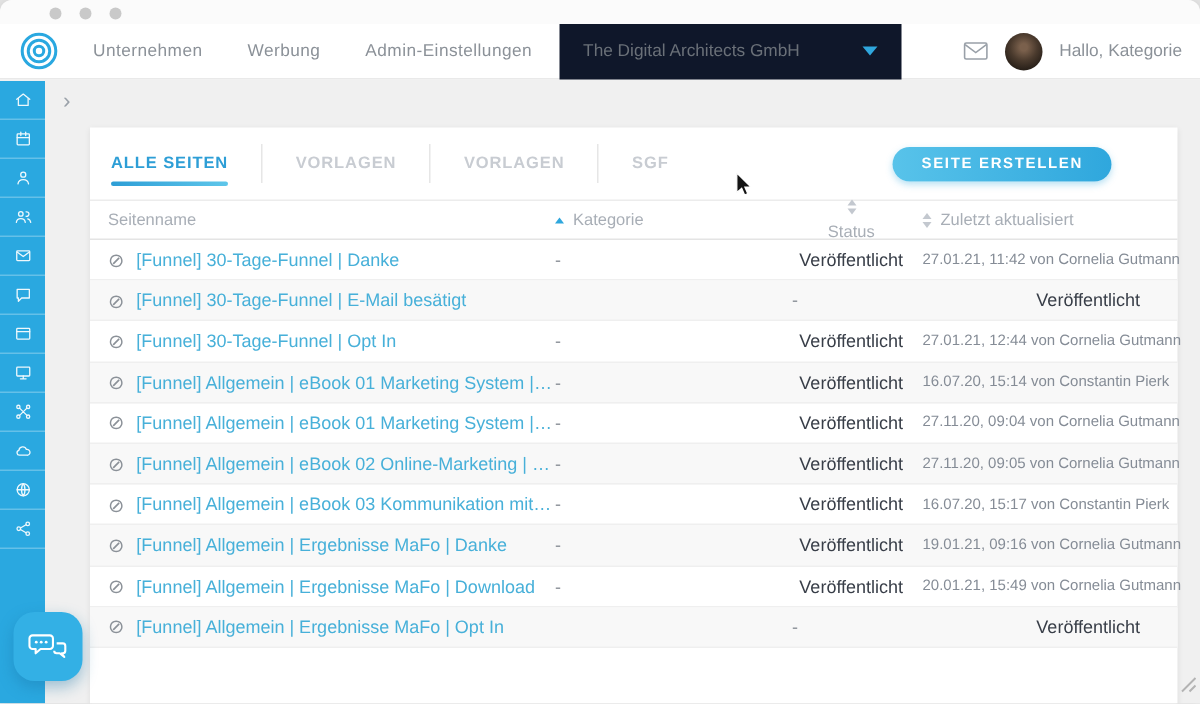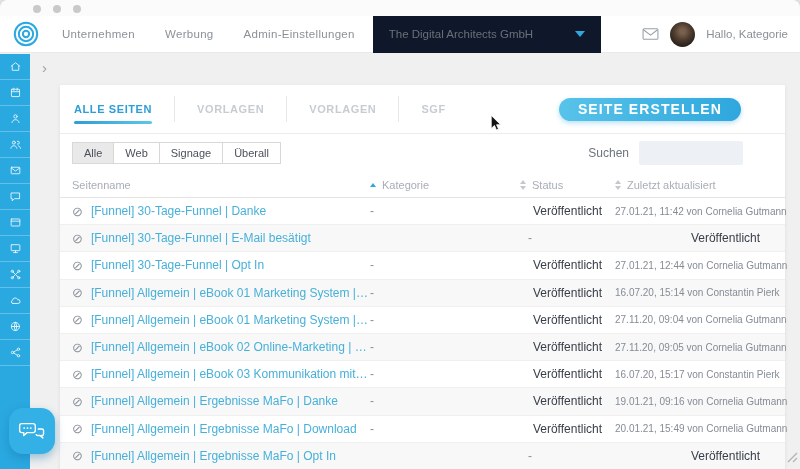--- a/index.html
+++ b/index.html
@@ -45,21 +45,21 @@
   
   .tabs-row { display:flex; align-items:center; height:48px; padding:2px 14px; }
   .tab { font-size:11px; font-weight:bold; letter-spacing:.6px; color:#c8ccd2; cursor:pointer;
          position:relative; white-space:nowrap; }
   .tab.active { color:#2d9ed6; }
   .tab.active::after { content:""; position:absolute; left:0; right:0; bottom:-9px; height:3px;
                        background:linear-gradient(90deg,#2d9ed6,#5ec6ea); border-radius:2px; }
   .tab-divider { width:1px; height:26px; background:#e6e6e6; margin:0 22px; }
   .create-btn { margin-left:auto; margin-right:30px; height:23px; padding:0 19px; border:none;
                 border-radius:12px; background:linear-gradient(90deg,#58c3ea,#2fa7dd); color:#fff;
-                font-family:"Liberation Sans",sans-serif; font-size:14px; font-weight:bold;
+                font-family:"Liberation Sans",sans-serif; font-size:10px; font-weight:bold;
                 letter-spacing:1.1px; cursor:pointer; box-shadow:0 2px 5px rgba(47,167,221,.35); }
   .hdiv { height:1px; background:#ececec; }
 
   
   .filter-row { display:flex; align-items:center; height:38px; padding:0 12px; }
   .seg { display:flex; }
   .seg-btn { height:22px; padding:0 11px; border:1px solid #d8d8d8; background:#fff; font-size:11px;
              color:#4b515a; display:flex; align-items:center; margin-left:-1px; cursor:pointer; }
   .seg-btn:first-child { margin-left:0; }
   .seg-btn.active { background:#e9e9e9; }
@@ -67,21 +67,21 @@
   .search-label { font-size:12px; color:#6d747d; }
   .search-input { width:104px; height:24px; background:#edf1f6; border:none; border-radius:2px;
                   font-family:"Liberation Sans",sans-serif; font-size:11px; padding:0 6px; }
 
   
   .thead { display:flex; align-items:center; height:26px; padding:0 12px;
            border-bottom:1px solid #e4e4e4; color:#a8aeb6; font-size:11px; }
   .th { display:flex; align-items:center; gap:6px; cursor:pointer; }
   .col-name { flex:1; }
   .col-cat { width:150px; }
-  .col-status { width:95px; }
+  .col-status { width:95px;flex-direction:column; }
   .col-upd { width:158px; }
   .sort { display:flex; flex-direction:column; justify-content:center; }
   .tri { width:0; height:0; border-left:3.5px solid transparent; border-right:3.5px solid transparent; }
   .tri.up { border-bottom:4.5px solid #c3c8cf; }
   .tri.down { border-top:4.5px solid #c3c8cf; margin-top:2px; }
   .tri.up.blue { border-bottom-color:#2fa7dd; }
 
   .row { display:flex; align-items:center; height:27.2px; padding:0 12px;
          border-bottom:1px solid #efefef; font-size:12px; }
   .row:nth-child(even) { background:#f8f8f8; }
@@ -243,32 +243,20 @@
           <span class="tab-divider"></span>
           <span class="tab">VORLAGEN</span>
           <span class="tab-divider"></span>
           <span class="tab">VORLAGEN</span>
           <span class="tab-divider"></span>
           <span class="tab">SGF</span>
           <button class="create-btn">SEITE ERSTELLEN</button>
         </div>
       <div class="hdiv"></div>
 
-      <div class="filter-row">
-        <div class="seg" id="segfilters">
-            <span class="seg-btn active">Alle</span>
-            <span class="seg-btn">Web</span>
-            <span class="seg-btn">Signage</span>
-            <span class="seg-btn">Überall</span>
-          </div>
-        <div class="search">
-          <span class="search-label">Suchen</span>
-          <input class="search-input" type="text" value="" style="">
-        </div>
-      </div>
 
       <div class="thead" id="thead">
           <div class="th col-name">
             <span>Seitenname</span>
           </div>
           <div class="th col-cat">
             <span class="sort">
               <i class="tri up blue"></i>
             </span>
             <span>Kategorie</span>

